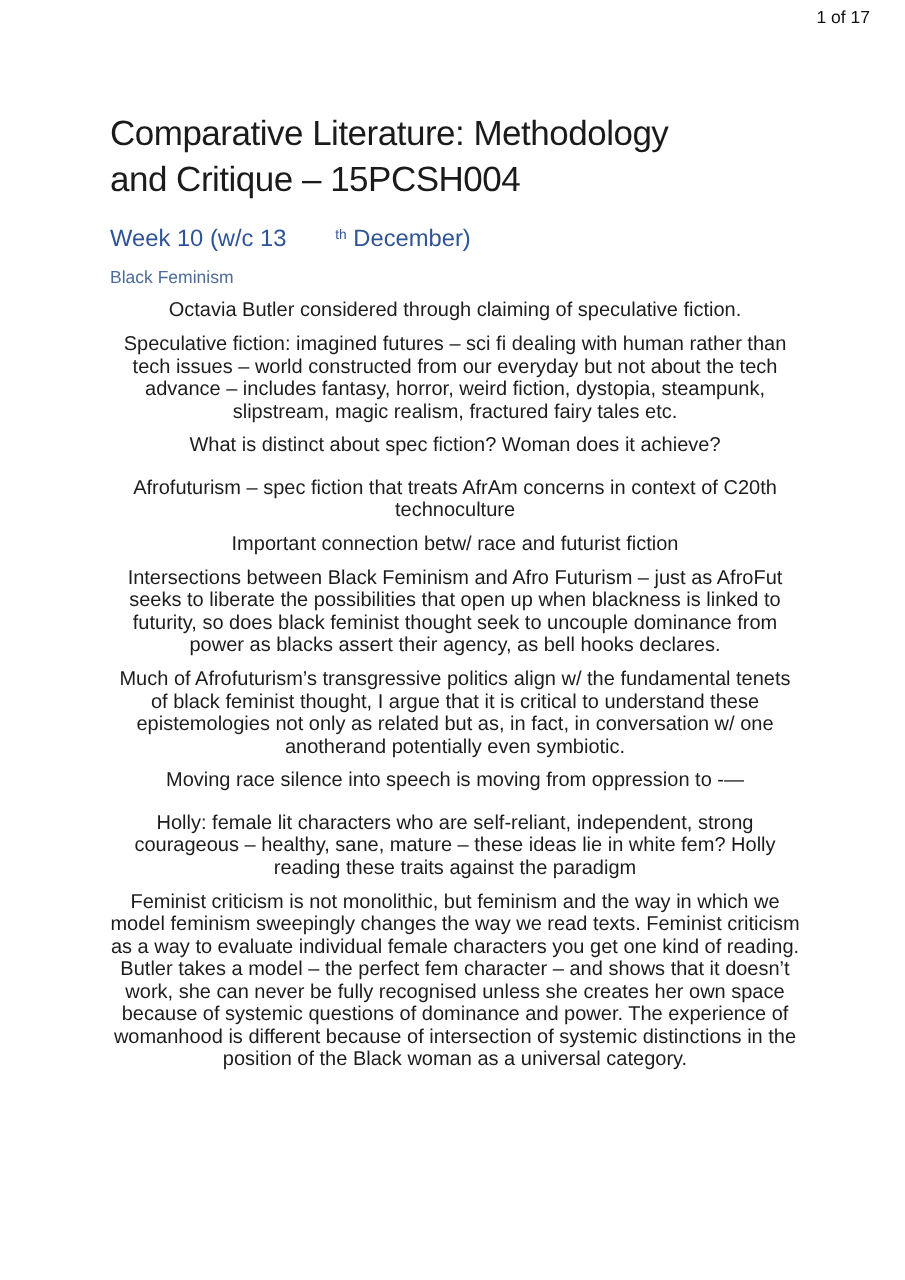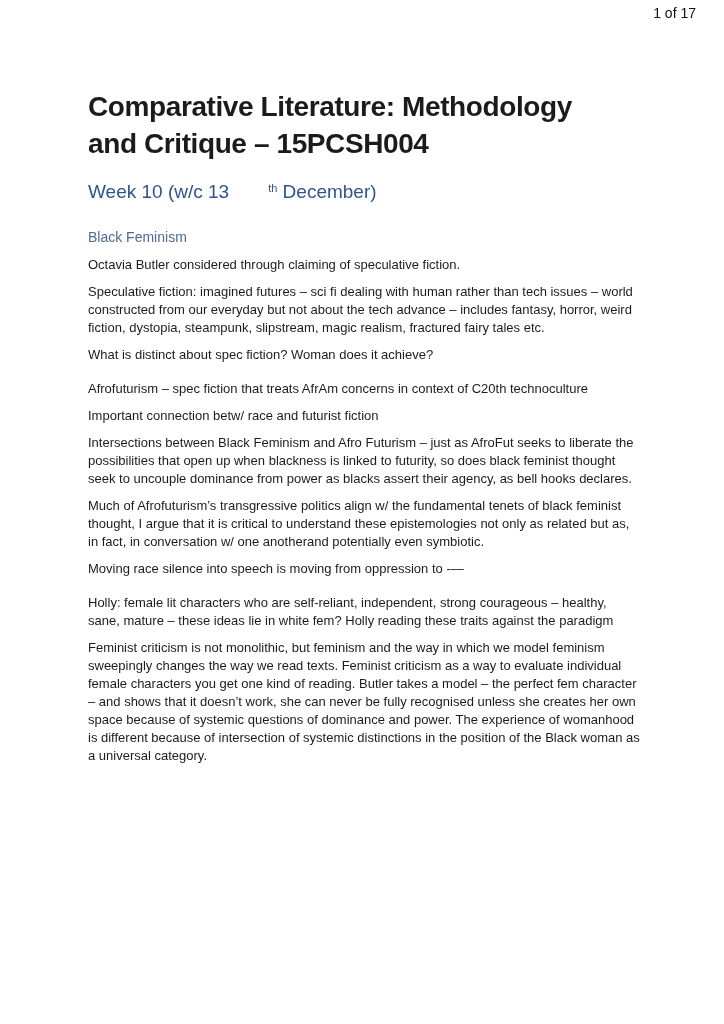--- a/index.html
+++ b/index.html
@@ -30,47 +30,48 @@
     width: 552px;
   }
   h1.doc-title {
     margin: 88px 0 0 0;
     font-size: 28px;
     line-height: 37px;
     font-weight: 400;
     letter-spacing: -0.4px;
     color: #1b1b1b;
   }
-  h1.doc-title span { display: block; font-weight: bold; }
+  h1.doc-title span { display: block; }
   h2.week-heading {
     margin: 17px 0 0 0;
     font-size: 19px;
     line-height: 25px;
     font-weight: 400;
     color: #2F5496;
   }
   h2.week-heading sup {
     font-size: 11px;
     vertical-align: 6px;
     line-height: 0;
     margin-left: 39px;
   }
   h3.section-heading {
-    margin: 24px 0 0 0;
+    margin: 8px 0 0 0;
     font-size: 14px;
     line-height: 19px;
     font-weight: 400;
     color: #4D6B9A;
   }
   .body-text p {
     margin: 9px 0 0 0;
-    font-size: 13px;
+    font-size: 16px;
     line-height: 18px;
     color: #1c1c1c;
     max-width: 552px;
+    text-align: center;
   }
   .body-text p.gap-before {
     margin-top: 16px;
   }
 </style>
 </head>
 <body>
 
 <div class="page-indicator">1 of 17</div>
 

